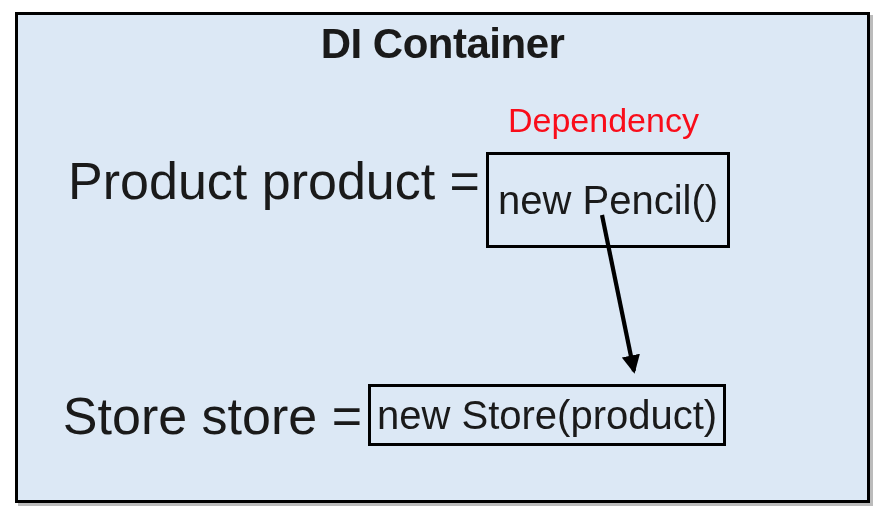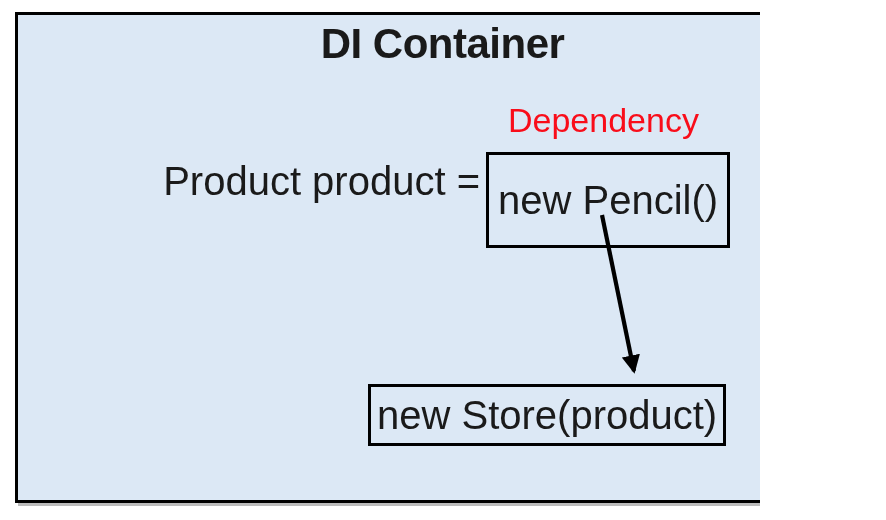--- a/index.html
+++ b/index.html
@@ -10,21 +10,21 @@
     --text: #1a1a1a;
   }
   * { margin: 0; padding: 0; box-sizing: border-box; }
   html, body { background: var(--canvas-background); }
   body {
     font-family: "Liberation Sans", "DejaVu Sans", sans-serif;
     color: var(--text);
   }
   .canvas {
     position: relative;
-    width: 760px;
+    width: 886px;
     height: 520px;
     background: var(--canvas-background);
     overflow: hidden;
   }
   .outer-box {
     position: absolute;
     left: 15px;
     top: 12px;
     width: 855px;
     height: 491px;
@@ -39,21 +39,21 @@
     width: 855px;
     text-align: center;
     font-size: 42px;
     font-weight: 700;
     letter-spacing: -0.5px;
     line-height: 48px;
     color: var(--text);
   }
   .code-text {
     position: absolute;
-    font-size: 40px;
+    font-size: 52px;
     line-height: 48px;
     white-space: nowrap;
     color: var(--text);
   }
   .row1-prefix {
     left: 0;
     top: 157px;
     width: 480px;
     text-align: right;
   }
@@ -112,16 +112,17 @@
   <svg class="arrow-layer" viewBox="0 0 886 520" aria-hidden="true">
     <defs>
       <marker id="arrowhead" viewBox="0 0 10 10" refX="8.5" refY="5" markerWidth="4.4" markerHeight="4.4" orient="auto">
         <path d="M0,0 L10,5 L0,10 z" fill="currentColor"></path>
       </marker>
     </defs>
     <line x1="602" y1="215" x2="634" y2="371" stroke="currentColor" stroke-width="4.2" marker-end="url(#arrowhead)"></line>
   </svg>
 
 
+  <div class="code-text row2-prefix">Store store =</div>
 
   <div class="code-box box2">new Store(product)</div>
 
 </div>
 
 </body></html>

